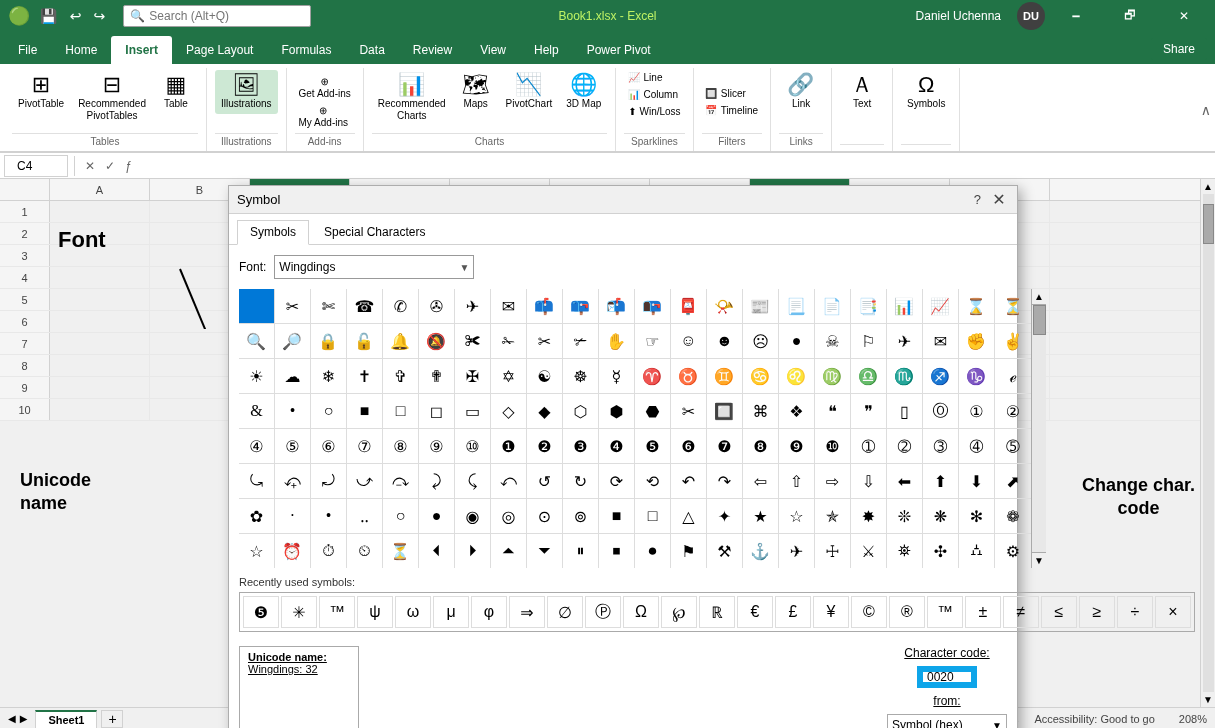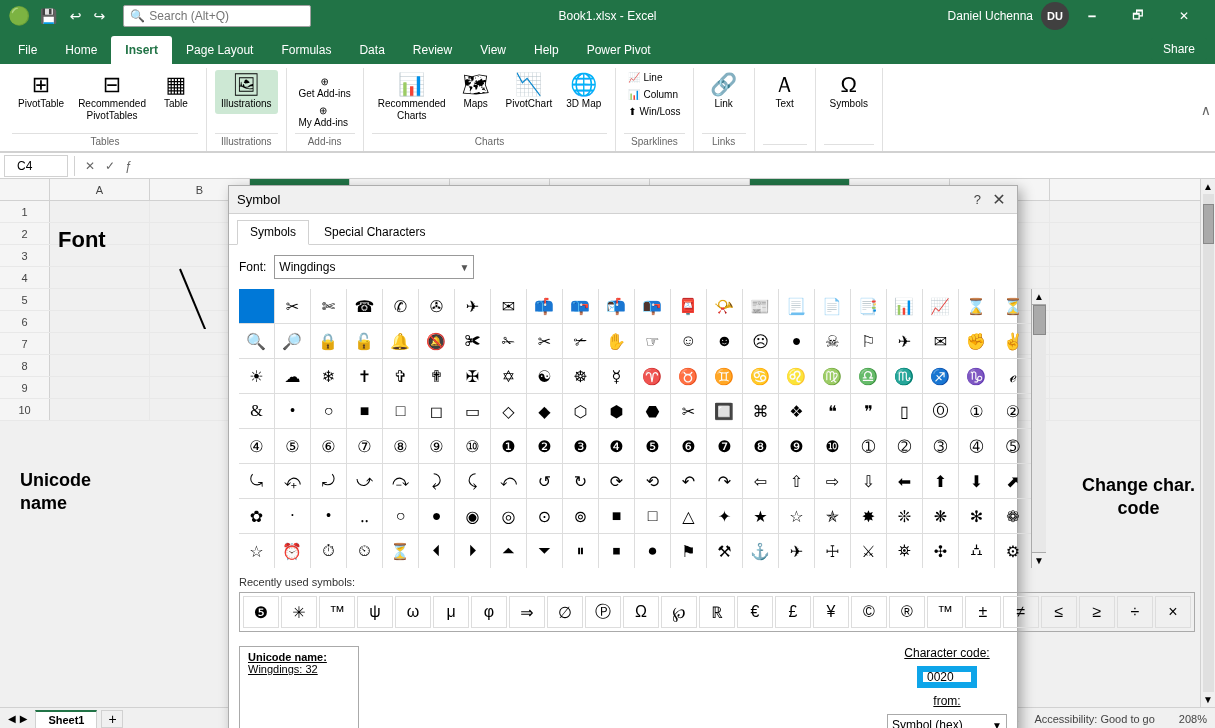--- a/index.html
+++ b/index.html
@@ -129,22 +129,22 @@
     <div class="title-bar-icons">
       <span style="font-size:14px; padding:2px 4px; cursor:pointer;">💾</span>
       <span style="font-size:14px; padding:2px 4px; cursor:pointer;">↩</span>
       <span style="font-size:14px; padding:2px 4px; cursor:pointer;">↪</span>
     </div>
     <div class="search-bar">
       <span style="color:#ccc; margin-right:4px;">🔍</span>
       <input type="text" placeholder="Search (Alt+Q)" style="">
     </div>
   </div>
-  <div style="font-size:12px; color:#ffffff; position:absolute; left:50%; transform:translateX(-50%);">Book1.xlsx - Excel</div>
-  <div style="display:flex; align-items:center; ">
+  <div style="font-size:12px; color:#bef264; position:absolute; left:50%; transform:translateX(-50%);">Book1.xlsx - Excel</div>
+  <div style="display:flex; align-items:center; gap:8px;">
     <span style="font-size:12px; color:white;">Daniel Uchenna</span>
     <div class="user-badge">DU</div>
     <div class="win-btn">🗕</div>
     <div class="win-btn">🗗</div>
     <div class="win-btn close">✕</div>
   </div>
 </div>
 
 <div class="ribbon">
   <div class="ribbon-tabs">
@@ -236,20 +236,31 @@
         <div class="ribbon-btn-small">
           <span>📊 Column</span>
         </div>
         <div class="ribbon-btn-small">
           <span>⬆ Win/Loss</span>
         </div>
       </div>
       <div class="ribbon-group-label">Sparklines</div>
     </div>
 
+    <div class="ribbon-group">
+      <div class="ribbon-group-items" style="flex-direction:column; justify-content:center;">
+        <div class="ribbon-btn-small">
+          <span>🔲 Slicer</span>
+        </div>
+        <div class="ribbon-btn-small">
+          <span>📅 Timeline</span>
+        </div>
+      </div>
+      <div class="ribbon-group-label">Filters</div>
+    </div>
 
     <div class="ribbon-group">
       <div class="ribbon-group-items">
         <div class="ribbon-btn">
           <span class="ribbon-icon">🔗</span>
           <span class="ribbon-btn-label">Link</span>
         </div>
       </div>
       <div class="ribbon-group-label">Links</div>
     </div>

